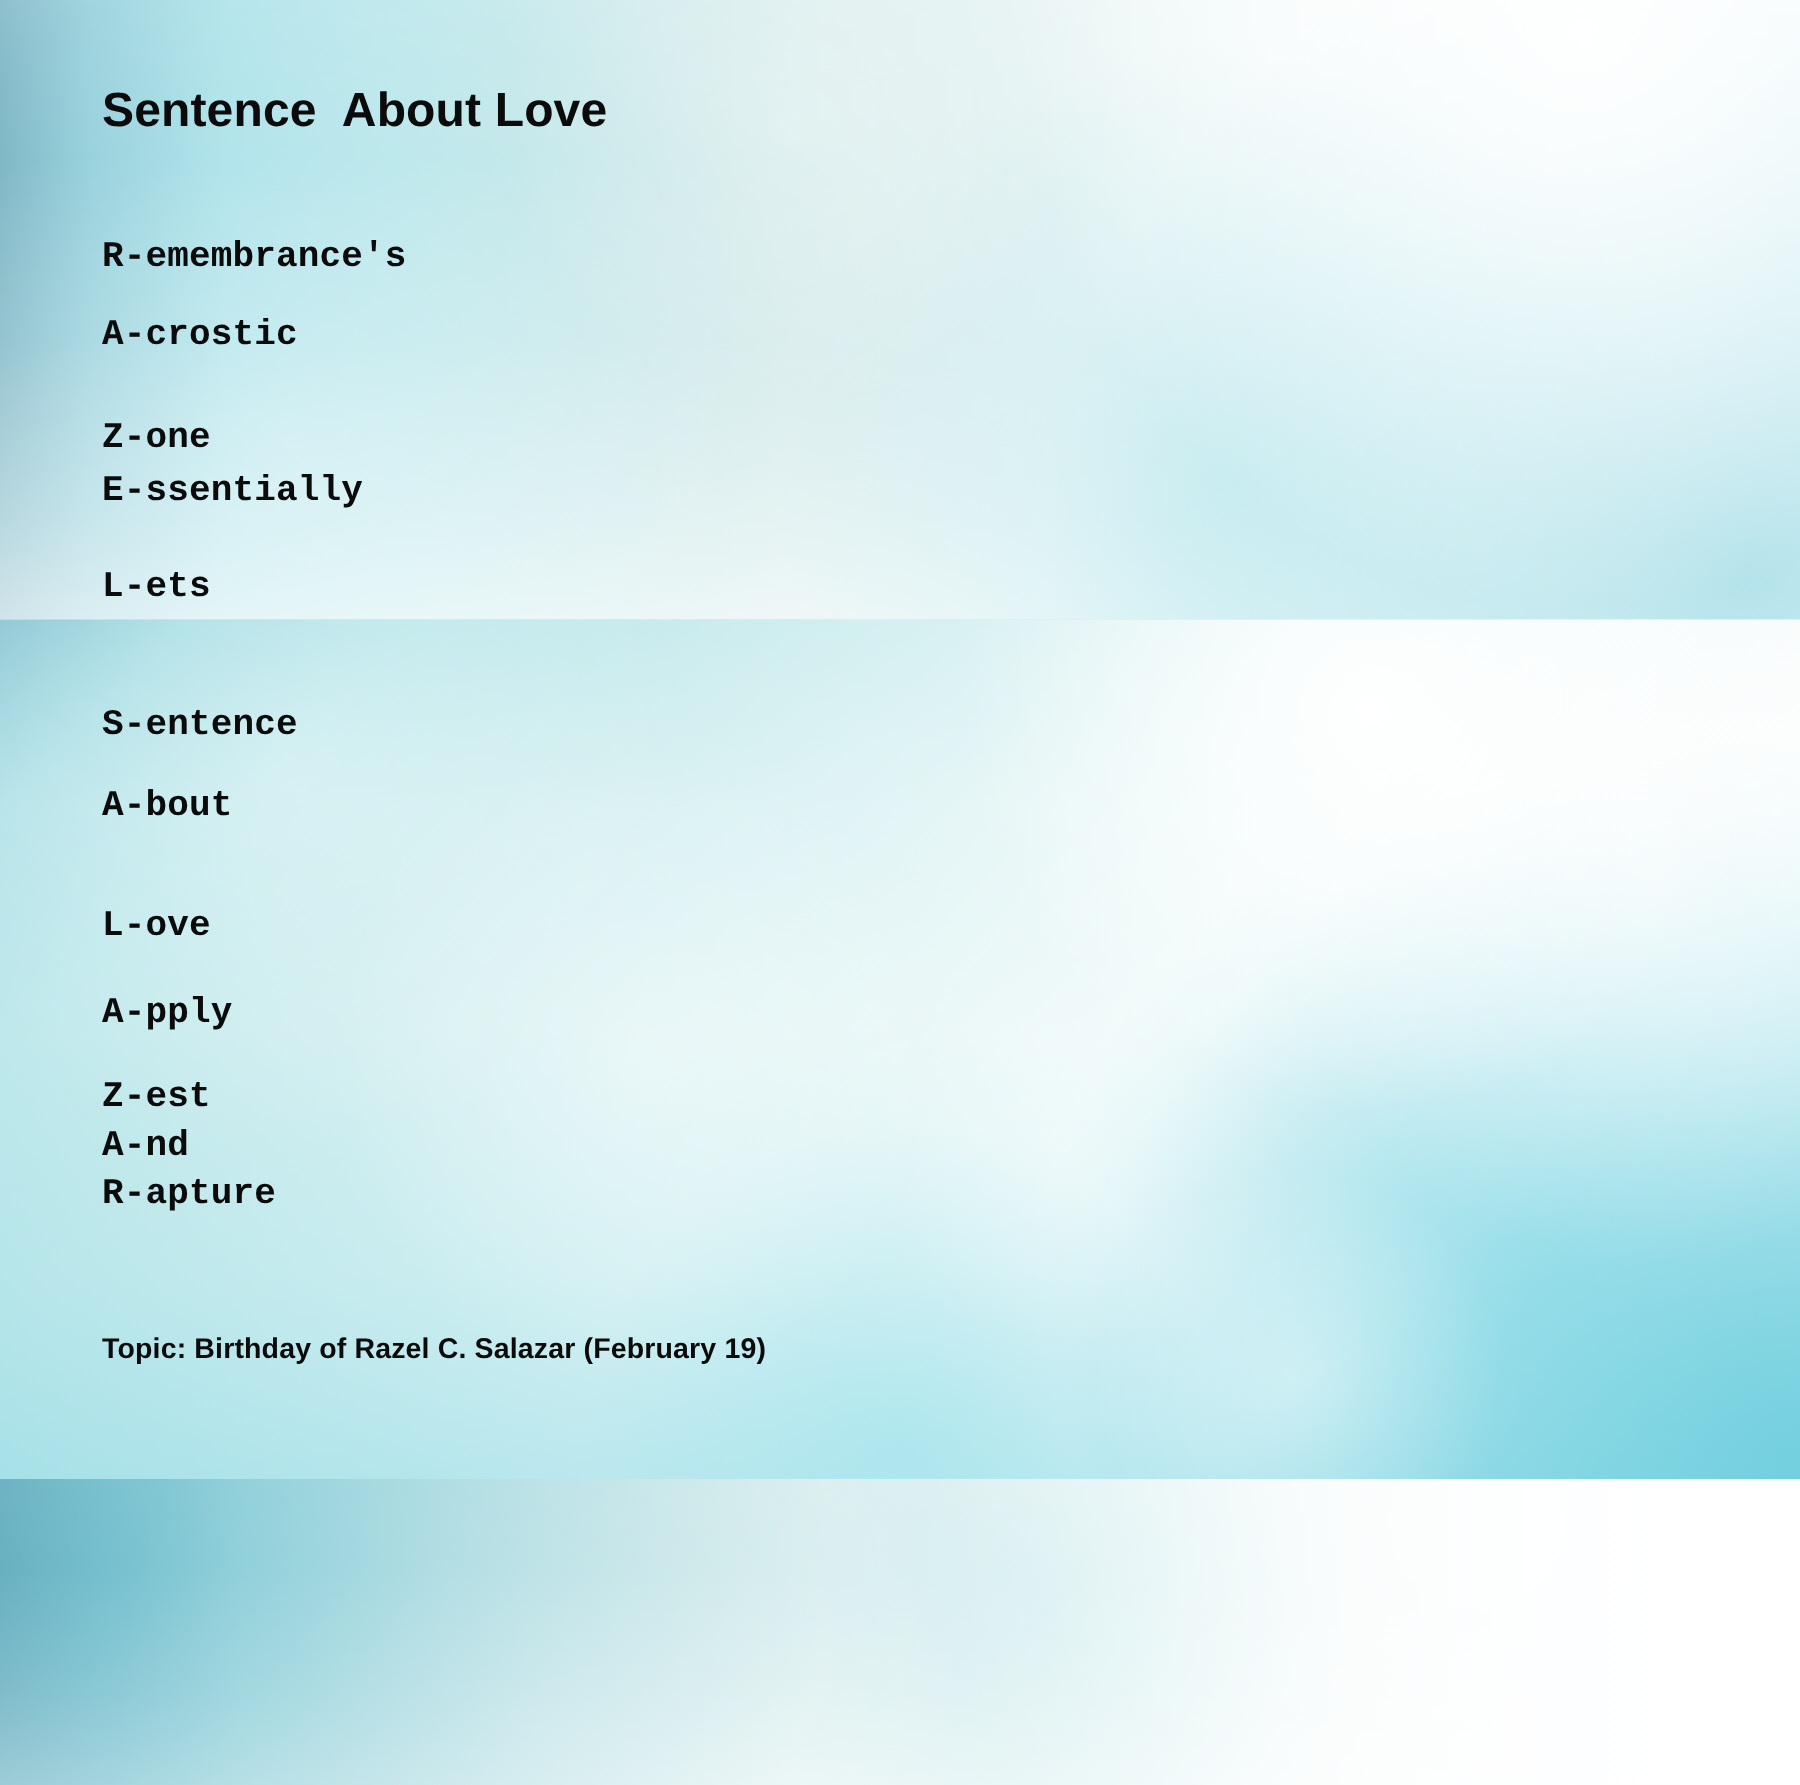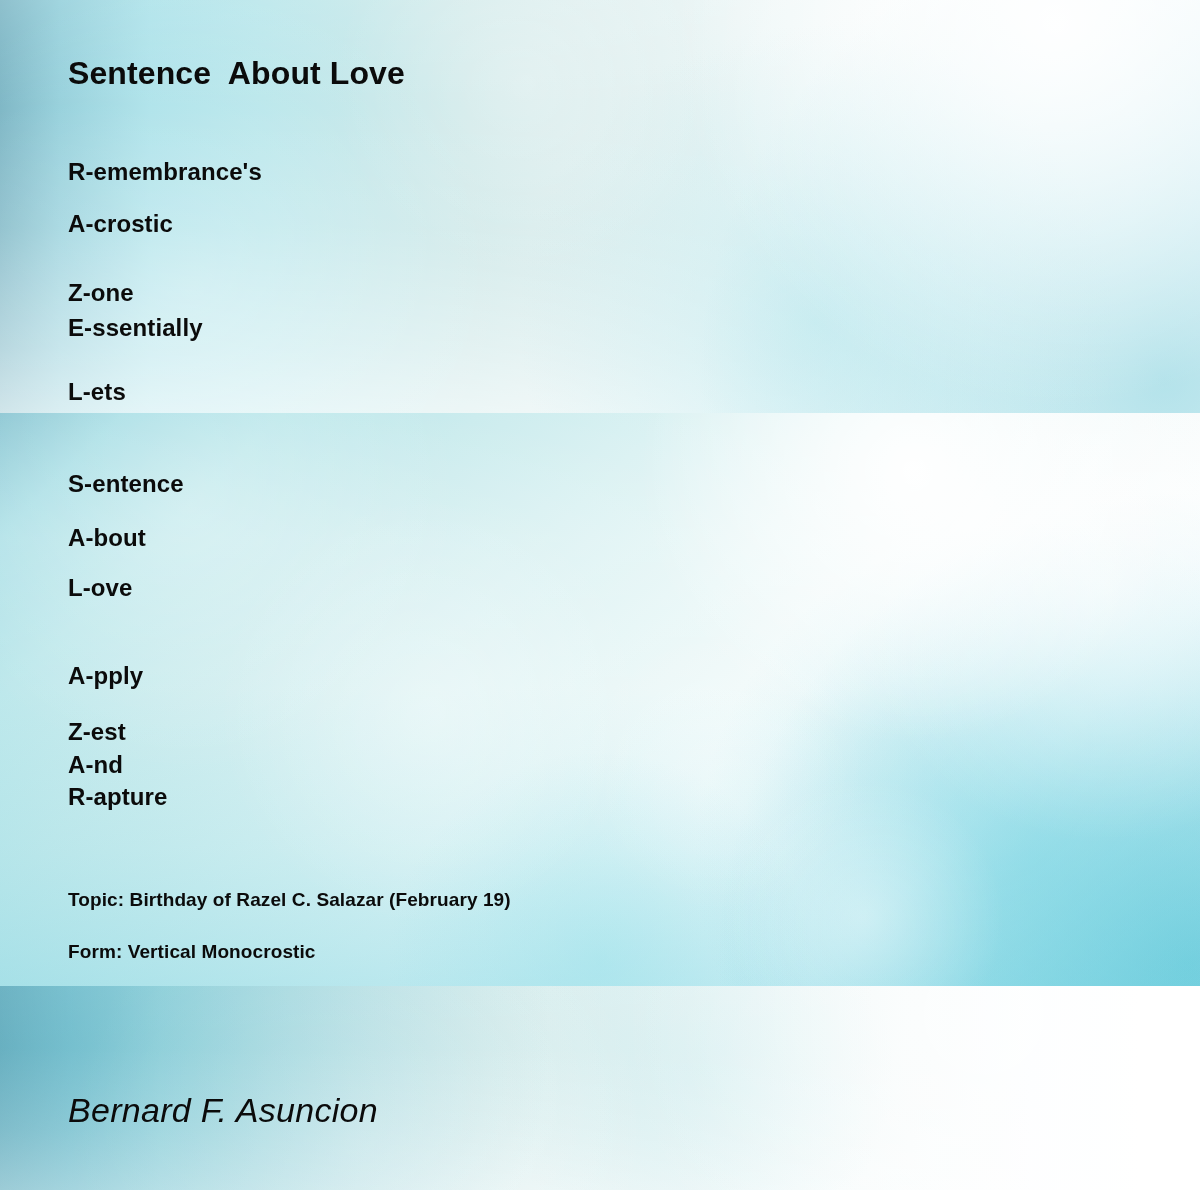--- a/index.html
+++ b/index.html
@@ -165,20 +165,21 @@
     top: 54px;
     font-size: 32px;
     font-weight: bold;
     line-height: 38px;
   }
 
   .poem-line {
     font-size: 24px;
     font-weight: bold;
     line-height: 30px;
+    font-family: Liberation Mono, monospace;
   }
 
   .meta-line {
     font-size: 19px;
     font-weight: bold;
     line-height: 30px;
   }
 
   #author-signature {
     top: 1089px;
@@ -217,25 +218,23 @@
     <div class="txt" id="page-title">Sentence  About Love</div>
 
     <div class="txt poem-line" style="top:157px">R-emembrance's</div>
     <div class="txt poem-line" style="top:209px">A-crostic</div>
     <div class="txt poem-line" style="top:278px">Z-one</div>
     <div class="txt poem-line" style="top:313px">E-ssentially</div>
     <div class="txt poem-line" style="top:377px">L-ets</div>
 
     <div class="txt poem-line" style="top:469px">S-entence</div>
     <div class="txt poem-line" style="top:523px">A-bout</div>
-    <div class="txt poem-line" style="top:573px">L-ove</div>
+    <div class="txt poem-line" style="top:603px">L-ove</div>
     <div class="txt poem-line" style="top:661px">A-pply</div>
     <div class="txt poem-line" style="top:717px">Z-est</div>
     <div class="txt poem-line" style="top:750px">A-nd</div>
     <div class="txt poem-line" style="top:782px">R-apture</div>
 
     <div class="txt meta-line" style="top:885px">Topic: Birthday of Razel C. Salazar (February 19)</div>
-    <div class="txt meta-line" style="top:937px">Form: Vertical Monocrostic</div>
-
-    <div class="txt" id="author-signature">Bernard F. Asuncion</div>
+
 
   </div>
 </div>
 
 </body></html>

